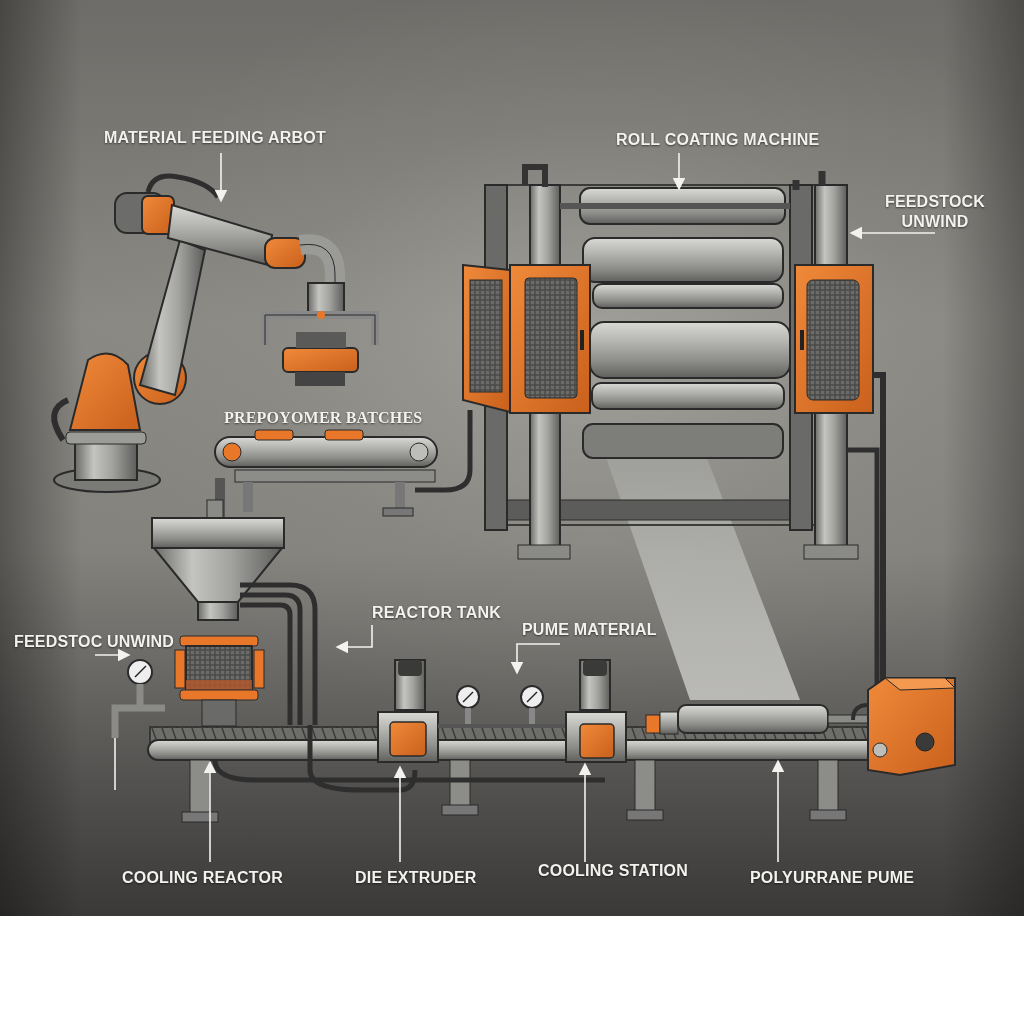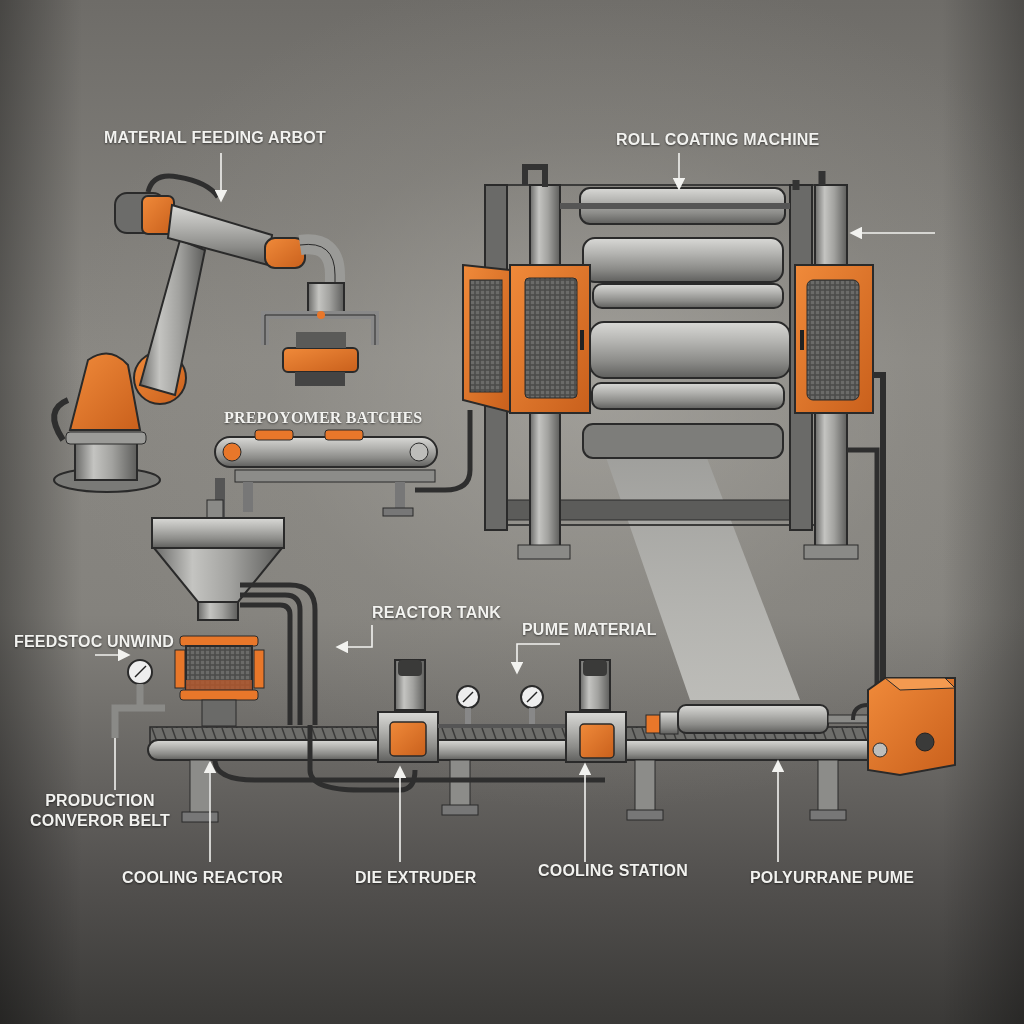--- a/index.html
+++ b/index.html
@@ -1,18 +1,18 @@
 <!DOCTYPE html>
 <html><head>
 <meta charset="utf-8">
 <style>
   html, body { margin:0; padding:0; }
   body { width:1024px; height:1024px; overflow:hidden; font-family:"Liberation Sans", "DejaVu Sans", sans-serif; }
   #stage {
-    position:relative; width:1024px; height:1024px; overflow:hidden;
+    position:relative; width:1024px; height:916px; overflow:hidden;
     background:
       radial-gradient(ellipse 70% 55% at 58% 38%, rgba(180,178,172,0.55) 0%, rgba(150,148,142,0.25) 45%, rgba(0,0,0,0) 75%),
       linear-gradient(180deg, #6e6c68 0%, #8a8883 35%, #84827d 60%, #545250 85%, #3a3937 100%);
   }
   #stage:before {
     content:""; position:absolute; inset:0;
     background:
       linear-gradient(90deg, rgba(0,0,0,0.35) 0%, rgba(0,0,0,0) 8%, rgba(0,0,0,0) 92%, rgba(0,0,0,0.3) 100%);
     pointer-events:none;
   }
@@ -241,26 +241,26 @@
       <line x1="115" y1="790" x2="115" y2="738"></line>
       <line x1="210" y1="862" x2="210" y2="763" marker-end="url(#arrow)"></line>
       <line x1="400" y1="862" x2="400" y2="768" marker-end="url(#arrow)"></line>
       <line x1="585" y1="862" x2="585" y2="765" marker-end="url(#arrow)"></line>
       <line x1="778" y1="862" x2="778" y2="762" marker-end="url(#arrow)"></line>
     </g>
   </svg>
 
   <div class="label" style="left:104px; top:128px;">MATERIAL FEEDING ARBOT</div>
   <div class="label" style="left:582px; top:130px;margin-left:34px;">ROLL COATING MACHINE</div>
+  <div class="label center" style="left:880px; top:192px; width:110px;">
+    <div>FEEDSTOCK</div>
+    <div>UNWIND</div>
+  </div>
   <div class="label" style="left:224px; top:408px;font-family:Liberation Serif, serif;">PREPOYOMER BATCHES</div>
   <div class="label" style="left:14px; top:632px;">FEEDSTOC UNWIND</div>
   <div class="label" style="left:372px; top:603px;">REACTOR TANK</div>
   <div class="label" style="left:522px; top:620px;">PUME MATERIAL</div>
-  <div class="label center" style="left:30px; top:791px; width:140px;">
-    <div>PRODUCTION</div>
-    <div>CONVEROR BELT</div>
-  </div>
   <div class="label" style="left:122px; top:868px;">COOLING REACTOR</div>
   <div class="label" style="left:355px; top:868px;">DIE EXTRUDER</div>
   <div class="label" style="left:538px; top:861px;">COOLING STATION</div>
   <div class="label" style="left:750px; top:868px;">POLYURRANE PUME</div>
 
 </div>
 
 </body></html>

